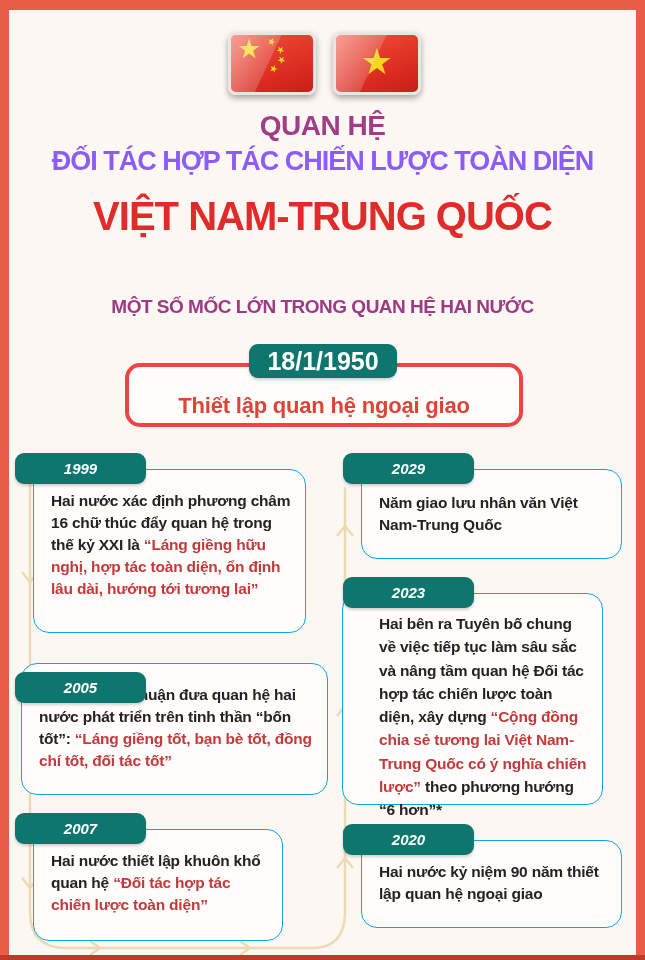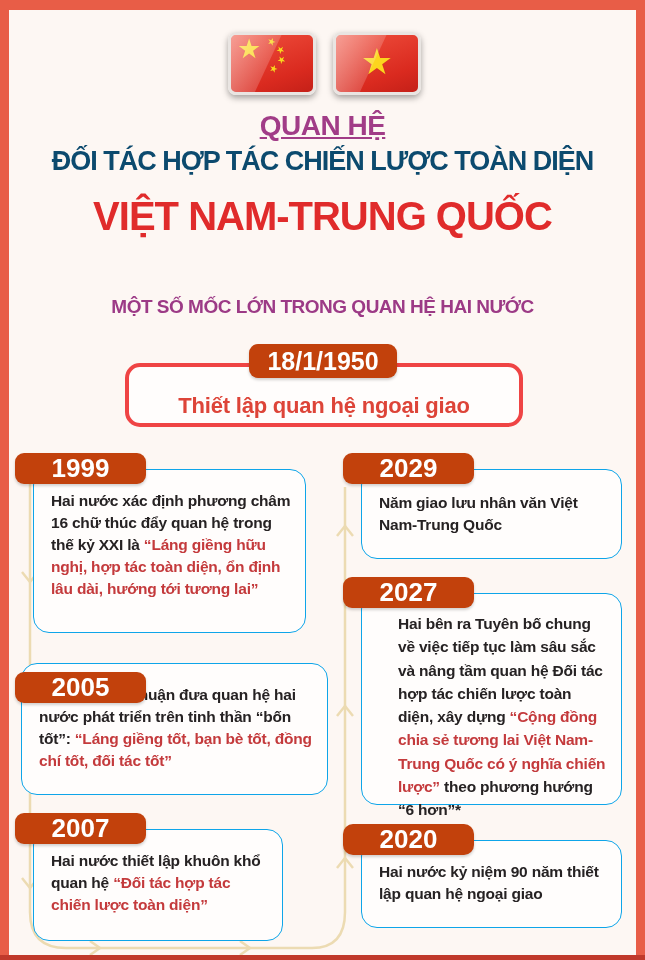--- a/index.html
+++ b/index.html
@@ -32,60 +32,60 @@
   .star{position:absolute;color:#fcd51e;line-height:1;text-shadow:0 0 1px rgba(0,0,0,.15);}
   .cn-big{left:6px;top:1px;font-size:27px;}
   .cn-s1{left:36px;top:2px;font-size:10px;transform:rotate(20deg);}
   .cn-s2{left:45px;top:10px;font-size:10px;transform:rotate(40deg);}
   .cn-s3{left:46px;top:20px;font-size:10px;transform:rotate(40deg);}
   .cn-s4{left:38px;top:29px;font-size:10px;transform:rotate(20deg);}
   .vn-star{left:0;top:0;width:100%;height:57px;font-size:36px;text-align:center;line-height:54px;}
 
   
   .h-line{position:absolute;left:0;width:645px;text-align:center;font-weight:bold;}
-  .h1a{top:110px;font-size:28px;color:#a13c87;letter-spacing:-.5px;text-decoration:underline;}
-  .h1b{top:146px;font-size:27px;color:#0c4a6e;letter-spacing:-1px;}
+  .h1a{top:110px;font-size:28px;color:#a13c87;letter-spacing:-.5px;}
+  .h1b{top:146px;font-size:27px;color:#8b5cf6;letter-spacing:-1px;}
   .h1c{top:194px;font-size:40px;color:#e02b2b;letter-spacing:-1px;}
   .h2{top:296px;font-size:19px;color:#9c3a86;letter-spacing:-.5px;}
 
   
   .founding-box{
     position:absolute;left:125px;top:363px;width:398px;height:64px;
     background:#fffdfc;border:4px solid #ef4444;border-radius:15px;
     box-sizing:border-box;z-index:5;
   }
   .founding-text{
     position:absolute;left:0;top:26px;width:100%;text-align:center;
     font-weight:bold;font-size:22px;color:#dd4438;letter-spacing:-.2px;
   }
   .badge{
-    position:absolute;background:#c2410c;color:#fff;font-weight:bold;
+    position:absolute;background:#0f766e;color:#fff;font-weight:bold;
     text-align:center;border-radius:9px;z-index:10;
     box-shadow:0 2px 3px rgba(0,0,0,.18);
   }
   .founding-badge{left:249px;top:344px;width:148px;height:34px;font-size:25px;line-height:34px;}
 
   
   .timeline-svg{position:absolute;left:0;top:0;z-index:1;}
 
   
-  .year-badge{width:131px;height:31px;font-size:26px;line-height:31px;}
+  .year-badge{width:131px;height:31px;font-size:15px;line-height:31px;font-style:italic;}
   .ms-box{
     position:absolute;background:#fffdfc;border:1px solid #0ea5e9;border-radius:16px;
     box-sizing:border-box;z-index:5;padding:20px 13px 8px 17px;
     font-weight:bold;font-size:15.5px;line-height:1.42;letter-spacing:-.2px;
     color:#262223;
   }
   .seg-red{color:#c43a3c;}
   .b-1999{left:15px;top:453px;}  .x-1999{left:33px;top:469px;width:273px;height:164px;}
   .b-2005{left:15px;top:672px;}  .x-2005{left:21px;top:663px;width:307px;height:132px;}
   .b-2008{left:15px;top:813px;}  .x-2008{left:33px;top:829px;width:250px;height:112px;}
   .b-2025{left:343px;top:453px;} .x-2025{left:361px;top:469px;width:261px;height:90px;padding-top:22px;}
-  .b-2023{left:343px;top:577px;} .x-2023{left:361px;top:593px;width:261px;height:212px;padding-top:18px;line-height:1.5;padding-left:36px;}
-  .b-2020{left:343px;top:824px;border-radius:10px;} .x-2020{left:361px;top:840px;width:261px;height:88px;padding-top:20px;}
+  .b-2023{left:343px;top:577px;} .x-2023{left:342px;top:593px;width:261px;height:212px;padding-top:18px;line-height:1.5;padding-left:36px;}
+  .b-2020{left:343px;top:824px;} .x-2020{left:361px;top:840px;width:261px;height:88px;padding-top:20px;}
 </style>
 </head>
 <body>
 
 <div class="bar bar-top"></div>
 <div class="bar bar-left"></div>
 <div class="bar bar-right"></div>
 <div class="bar bar-bottom"></div>
 
 <svg class="timeline-svg" width="645" height="960">
@@ -131,17 +131,17 @@
 
 <div class="badge year-badge b-2005">2005</div>
 <div class="ms-box x-2005"><span class="seg-dark">Hai bên thỏa thuận đưa quan hệ hai nước phát triển trên tinh thần “bốn tốt”: </span><span class="seg-red">“Láng giềng tốt, bạn bè tốt, đồng chí tốt, đối tác tốt”</span></div>
 
 <div class="badge year-badge b-2008">2007</div>
 <div class="ms-box x-2008"><span class="seg-dark">Hai nước thiết lập khuôn khổ quan hệ </span><span class="seg-red">“Đối tác hợp tác chiến lược toàn diện”</span></div>
 
 <div class="badge year-badge b-2025">2029</div>
 <div class="ms-box x-2025"><span class="seg-dark">Năm giao lưu nhân văn Việt Nam-Trung Quốc</span></div>
 
-<div class="badge year-badge b-2023">2027</div>
+<div class="badge year-badge b-2023">2023</div>
 <div class="ms-box x-2023"><span class="seg-dark">Hai bên ra Tuyên bố chung về việc tiếp tục làm sâu sắc và nâng tầm quan hệ Đối tác hợp tác chiến lược toàn diện, xây dựng </span><span class="seg-red">“Cộng đồng chia sẻ tương lai Việt Nam-Trung Quốc có ý nghĩa chiến lược”</span><span class="seg-dark"> theo phương hướng “6 hơn”*</span></div>
 
 <div class="badge year-badge b-2020">2020</div>
 <div class="ms-box x-2020"><span class="seg-dark">Hai nước kỷ niệm 90 năm thiết lập quan hệ ngoại giao</span></div>
 
 </body></html>

